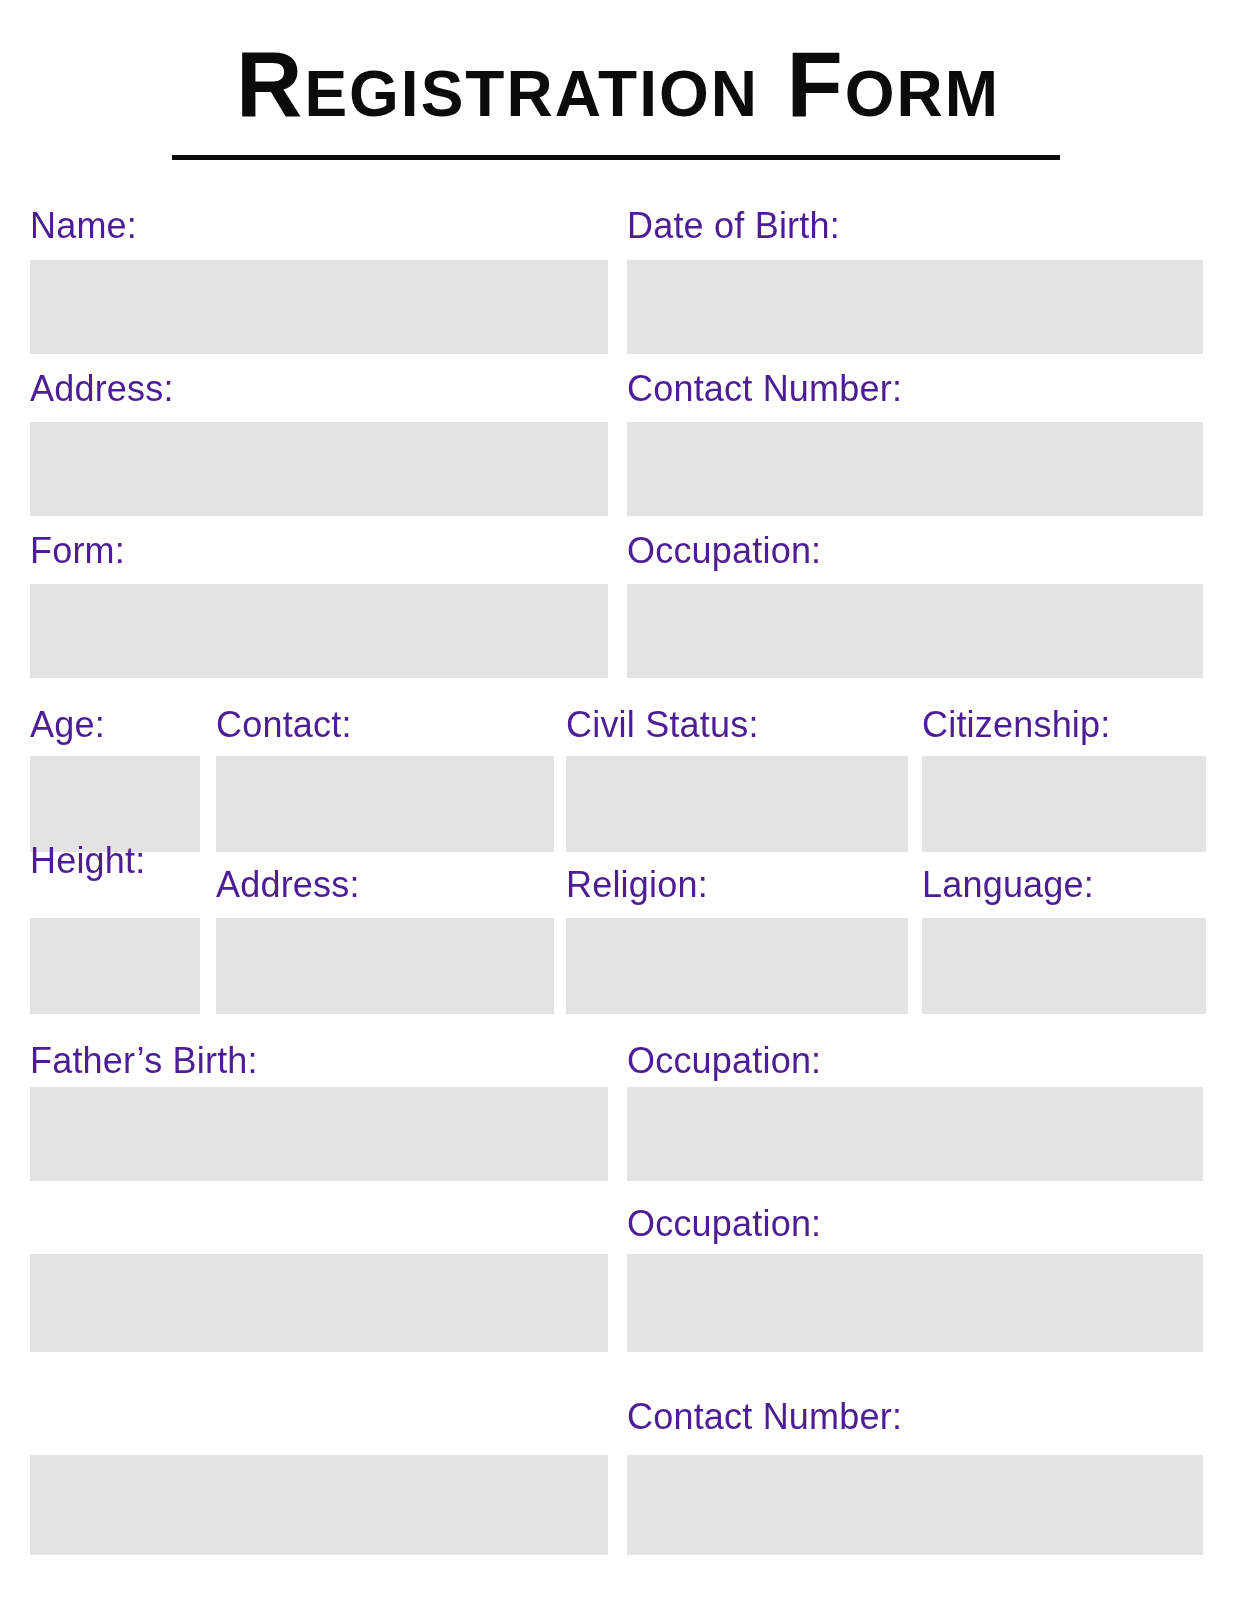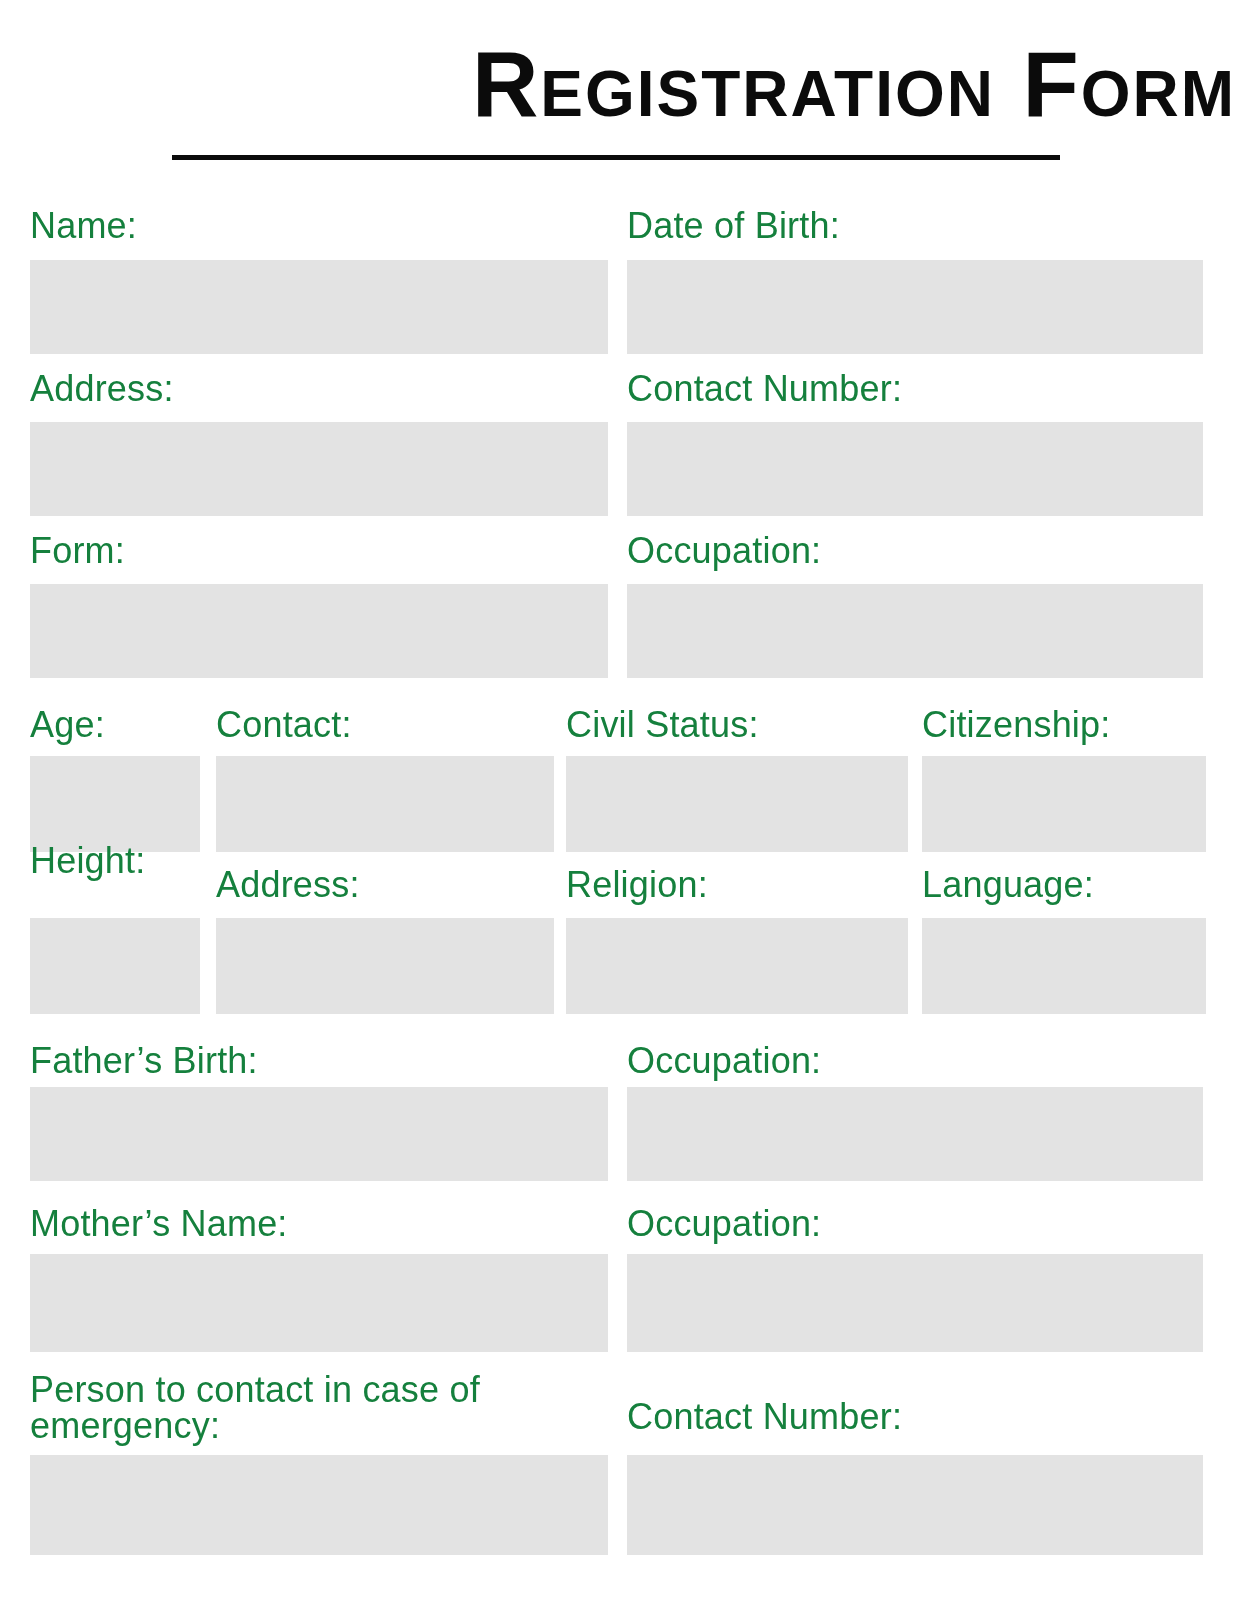--- a/index.html
+++ b/index.html
@@ -8,41 +8,41 @@
     width:1236px;
     height:1600px;
     background:#ffffff;
     font-family:"Liberation Sans","DejaVu Sans",sans-serif;
     color:#121212;
     overflow:hidden;
   }
   .title{
     position:absolute;
     left:0; right:0; top:36px;
-    text-align:right;
+    text-align:center;
     font-weight:700;
     font-size:92px;
     line-height:1.05;
     font-variant:small-caps;
     letter-spacing:2px;
     color:#0b0b0b;
   }
   .title-underline{
     position:absolute;
     left:172px; top:155px;
     width:888px; height:5px;
     background:#0b0b0b;
   }
   .label{
     position:absolute;
     font-size:36px;
     line-height:38px;
     font-weight:500;
     letter-spacing:0.2px;
-    color:#15803d;
+    color:#4c1d95;
     white-space:nowrap;
   }
   .label.wrap{
     white-space:normal;
     width:470px;
   }
   .box{
     position:absolute;
     background:#e3e3e3;
   }
@@ -86,23 +86,21 @@
   <div class="label" style="left:566px;top:866px">Religion:</div>
   <div class="box" style="left:566px;top:918px;width:342px;height:96px"></div>
   <div class="label" style="left:922px;top:866px">Language:</div>
   <div class="box" style="left:922px;top:918px;width:284px;height:96px"></div>
 
   <div class="label" style="left:30px;top:1042px">Father’s Birth:</div>
   <div class="box" style="left:30px;top:1087px;width:578px;height:94px"></div>
   <div class="label" style="left:627px;top:1042px">Occupation:</div>
   <div class="box" style="left:627px;top:1087px;width:576px;height:94px"></div>
 
-  <div class="label" style="left:30px;top:1205px">Mother’s Name:</div>
   <div class="box" style="left:30px;top:1254px;width:578px;height:98px"></div>
   <div class="label" style="left:627px;top:1205px">Occupation:</div>
   <div class="box" style="left:627px;top:1254px;width:576px;height:98px"></div>
 
-  <div class="label wrap" style="left:30px;top:1372px;line-height:36px">Person to contact in case of emergency:</div>
   <div class="box" style="left:30px;top:1455px;width:578px;height:100px"></div>
   <div class="label" style="left:627px;top:1398px">Contact Number:</div>
   <div class="box" style="left:627px;top:1455px;width:576px;height:100px"></div>
 
 </div>
 
 </body></html>

